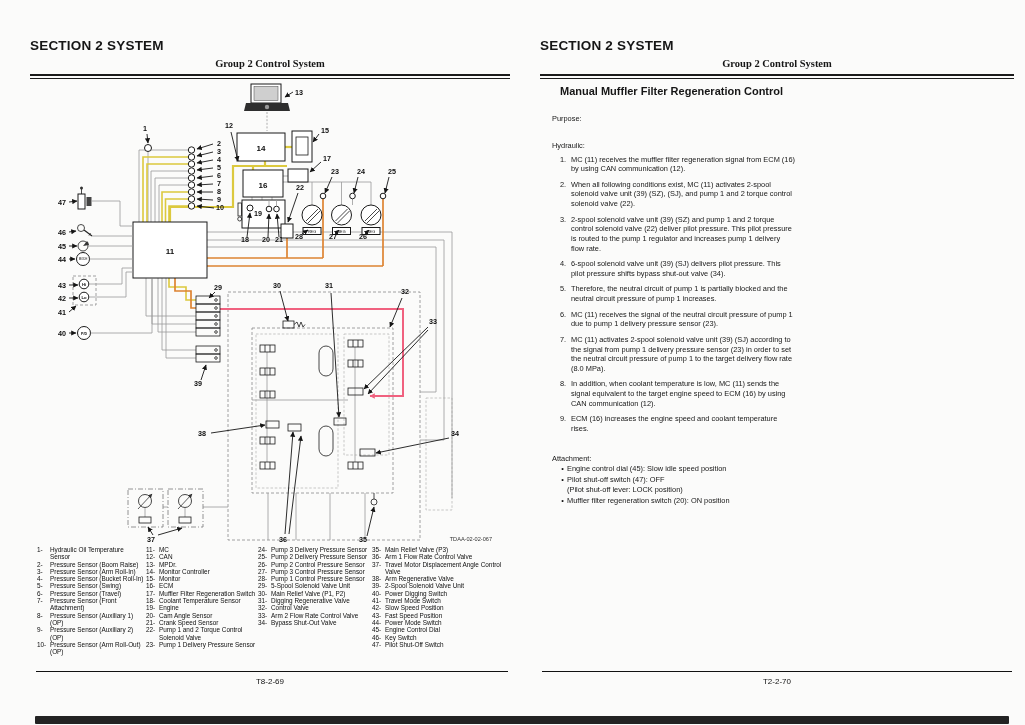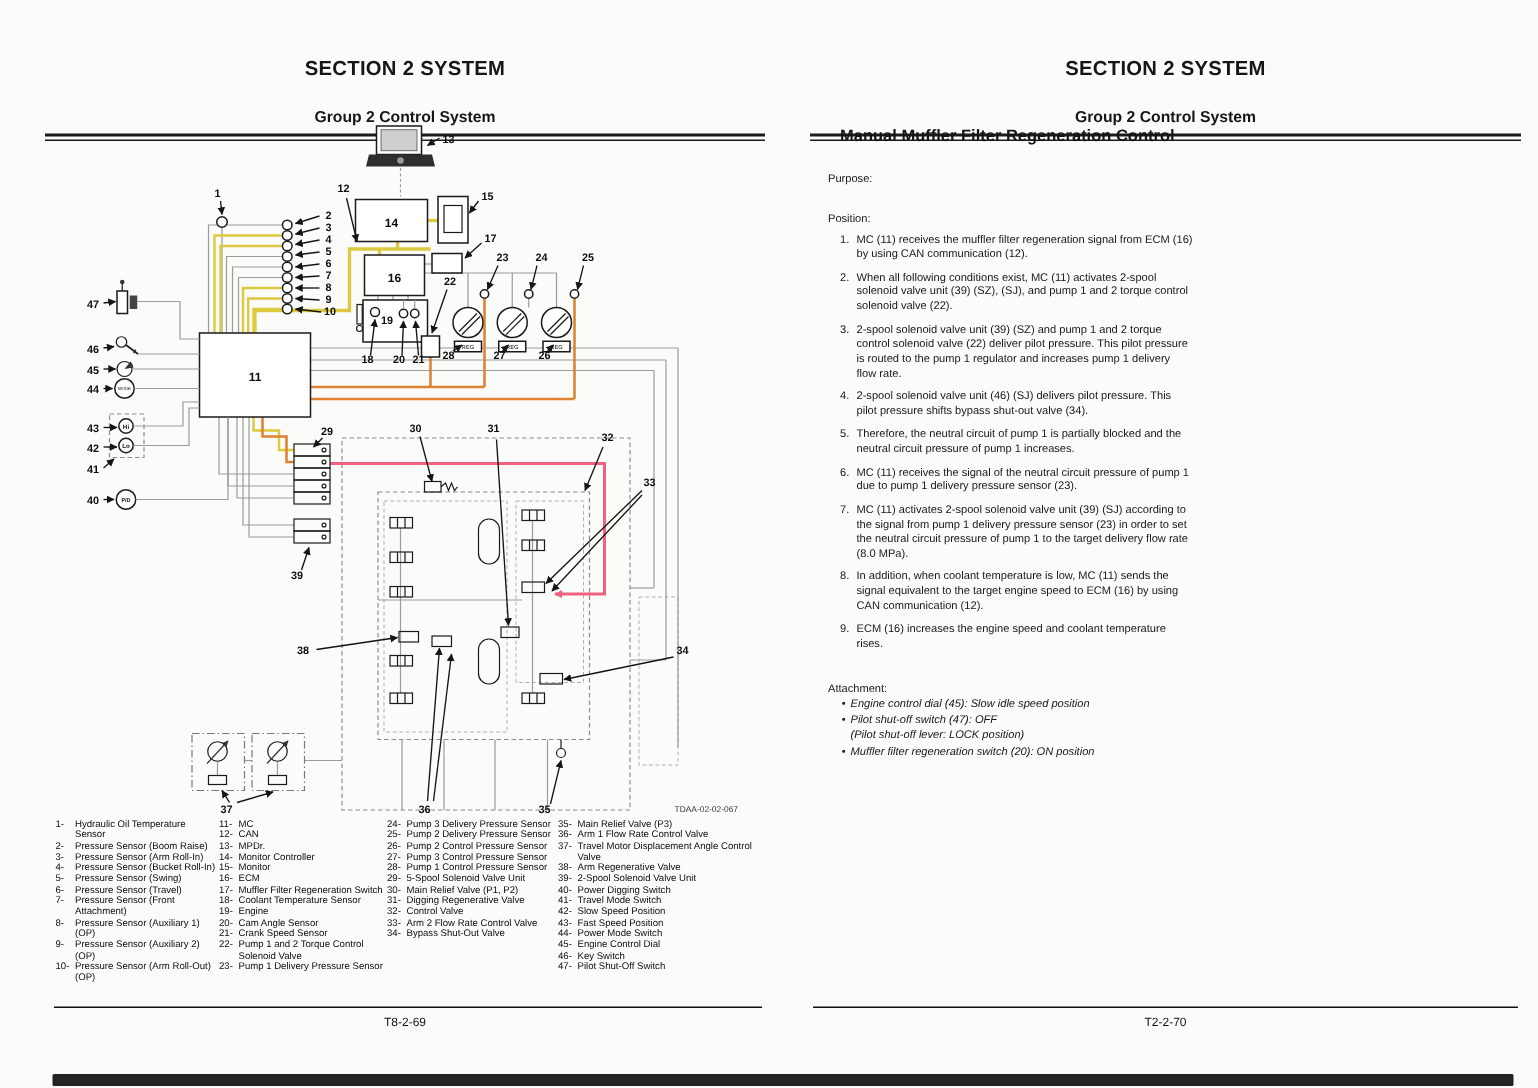--- a/index.html
+++ b/index.html
@@ -1,41 +1,41 @@
 <!DOCTYPE html>
 <html style="--can: #dcc93e; --org: #dd8331; --pnk: #f0617f;"><head>
 <meta charset="utf-8">
 <style>
   html,body{margin:0;padding:0;}
   body{width:1025px;height:725px;background:#fbfbfa;font-family:"Liberation Sans",sans-serif;color:#161616;position:relative;overflow:hidden;}
   .page{position:absolute;top:0;}
   .page-left{left:30px;width:480px;height:725px;}
   .page-right{left:540px;width:474px;height:725px;}
-  .ph1{margin-top:38px;text-align:center;font-size:13.5px;font-weight:bold;letter-spacing:.2px;}
-  .ph2{margin-top:19px;text-align:center;font-size:10.5px;font-weight:bold;}
+  .ph1{margin-top:38px;font-size:13.5px;font-weight:bold;letter-spacing:.2px;}
+  .ph2{margin-top:5px;text-align:center;font-size:10.5px;font-weight:bold;font-family:Liberation Serif, serif;}
   .rule{margin-top:5px;border-top:2.2px solid #1b1b1b;border-bottom:1.1px solid #1b1b1b;height:2.2px;}
   .diagram{position:absolute;left:0;top:78px;width:480px;height:466px;}
   .legend{position:absolute;top:546px;left:7px;width:466px;display:grid;grid-template-columns:107px 110px 112px 131px;column-gap:2px;font-size:6.4px;line-height:1.14;color:#0d0d0d;}
   .li{display:flex;}
   .ln{flex:0 0 13px;}
   .lt{flex:1;}
   .pfoot-line{position:absolute;top:671px;left:6px;right:2px;border-top:1.6px solid #111;}
   .pfoot-line.r{left:2px;right:2px;}
   .pnum{position:absolute;top:677px;left:0;width:100%;text-align:center;font-size:8px;color:#111;}
   .rcontent{position:absolute;top:84px;left:12px;width:243px;font-size:7.4px;line-height:1.3;}
   .rtitle{font-weight:bold;font-size:11px;margin:0 0 16px 8px;}
   .plabel{margin:0 0 1px 0;}
   .rcontent p{margin:0;}
   .gap{height:16px;}
   .step{display:flex;margin-bottom:6px;}
   .sn{flex:0 0 11px;margin-left:8px;}
   .st{flex:1;}
   .cond{display:flex;margin-bottom:1.5px;}
   .cb{flex:0 0 9px;margin-left:6px;text-align:center;}
-  .ct{flex:1;white-space:pre-line;font-style:italic;}
+  .ct{flex:1;white-space:pre-line;}
   .scanbar{position:absolute;left:35px;right:16px;top:716px;height:8px;background:#232323;border-radius:1px;}
   
   :root{--can:#dcc93e;--org:#dd8331;--pnk:#f0617f;}
   .wire{stroke:#9b9b9b;stroke-width:.8;fill:none;}
   .wired{stroke:#9b9b9b;stroke-width:.8;fill:none;stroke-dasharray:2 1.6;}
   .comp{fill:#fff;stroke:#1a1a1a;stroke-width:1;}
   .compthin{fill:none;stroke:#1a1a1a;stroke-width:.8;}
   .dashbox{fill:none;stroke:#8c8c8c;stroke-width:.8;stroke-dasharray:3 2;}
   .dashbox2{fill:none;stroke:#a5a5a5;stroke-width:.6;stroke-dasharray:2.5 1.8;}
   .dashdot{fill:none;stroke:#787878;stroke-width:.8;stroke-dasharray:5 2 1 2;}
@@ -642,38 +642,38 @@
   <div class="rule"></div>
 
   <div class="rcontent">
     <div class="rtitle">Manual Muffler Filter Regeneration Control</div>
 
     <div class="plabel">Purpose:</div>
     <div>
       </div>
 
     <div class="gap"></div>
-    <div class="plabel">Position:</div>
+    <div class="plabel">Hydraulic:</div>
     <div style="height:3px;"></div>
     <div>
         <div class="step">
           <span class="sn">1.</span>
           <span class="st">MC (11) receives the muffler filter regeneration signal from ECM (16) by using CAN communication (12).</span>
         </div>
         <div class="step">
           <span class="sn">2.</span>
           <span class="st">When all following conditions exist, MC (11) activates 2-spool solenoid valve unit (39) (SZ), (SJ), and pump 1 and 2 torque control solenoid valve (22).</span>
         </div>
         <div class="step">
           <span class="sn">3.</span>
           <span class="st">2-spool solenoid valve unit (39) (SZ) and pump 1 and 2 torque control solenoid valve (22) deliver pilot pressure. This pilot pressure is routed to the pump 1 regulator and increases pump 1 delivery flow rate.</span>
         </div>
         <div class="step">
           <span class="sn">4.</span>
-          <span class="st">2-spool solenoid valve unit (46) (SJ) delivers pilot pressure. This pilot pressure shifts bypass shut-out valve (34).</span>
+          <span class="st">6-spool solenoid valve unit (39) (SJ) delivers pilot pressure. This pilot pressure shifts bypass shut-out valve (34).</span>
         </div>
         <div class="step">
           <span class="sn">5.</span>
           <span class="st">Therefore, the neutral circuit of pump 1 is partially blocked and the neutral circuit pressure of pump 1 increases.</span>
         </div>
         <div class="step">
           <span class="sn">6.</span>
           <span class="st">MC (11) receives the signal of the neutral circuit pressure of pump 1 due to pump 1 delivery pressure sensor (23).</span>
         </div>
         <div class="step">

